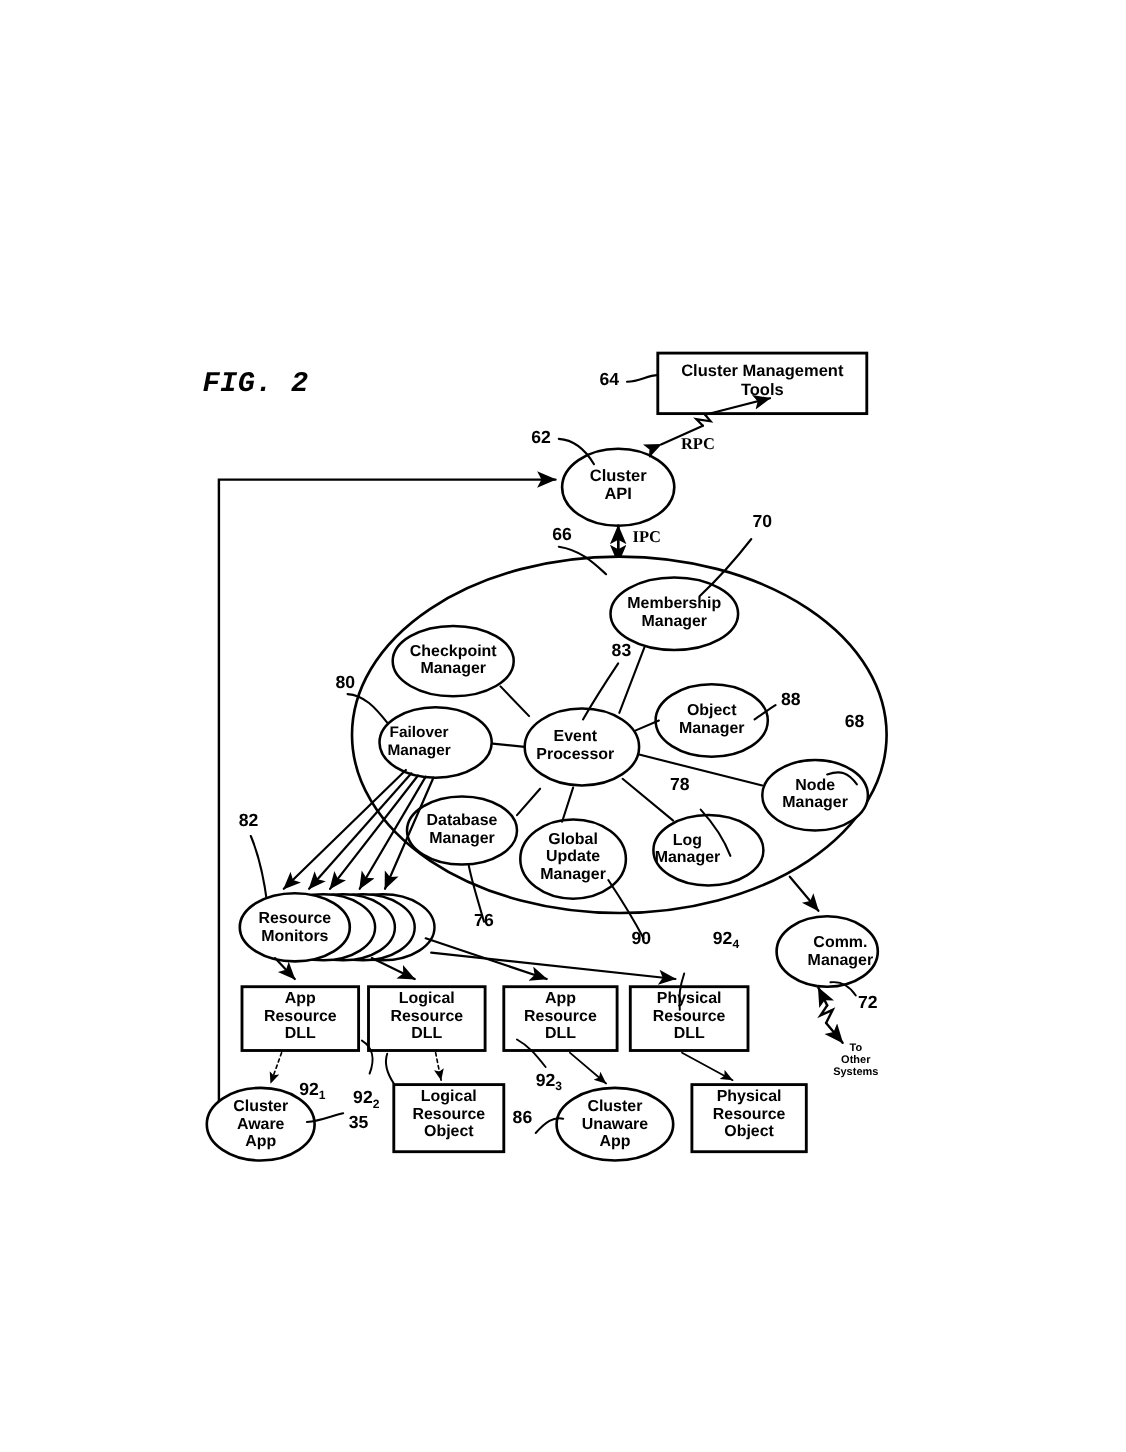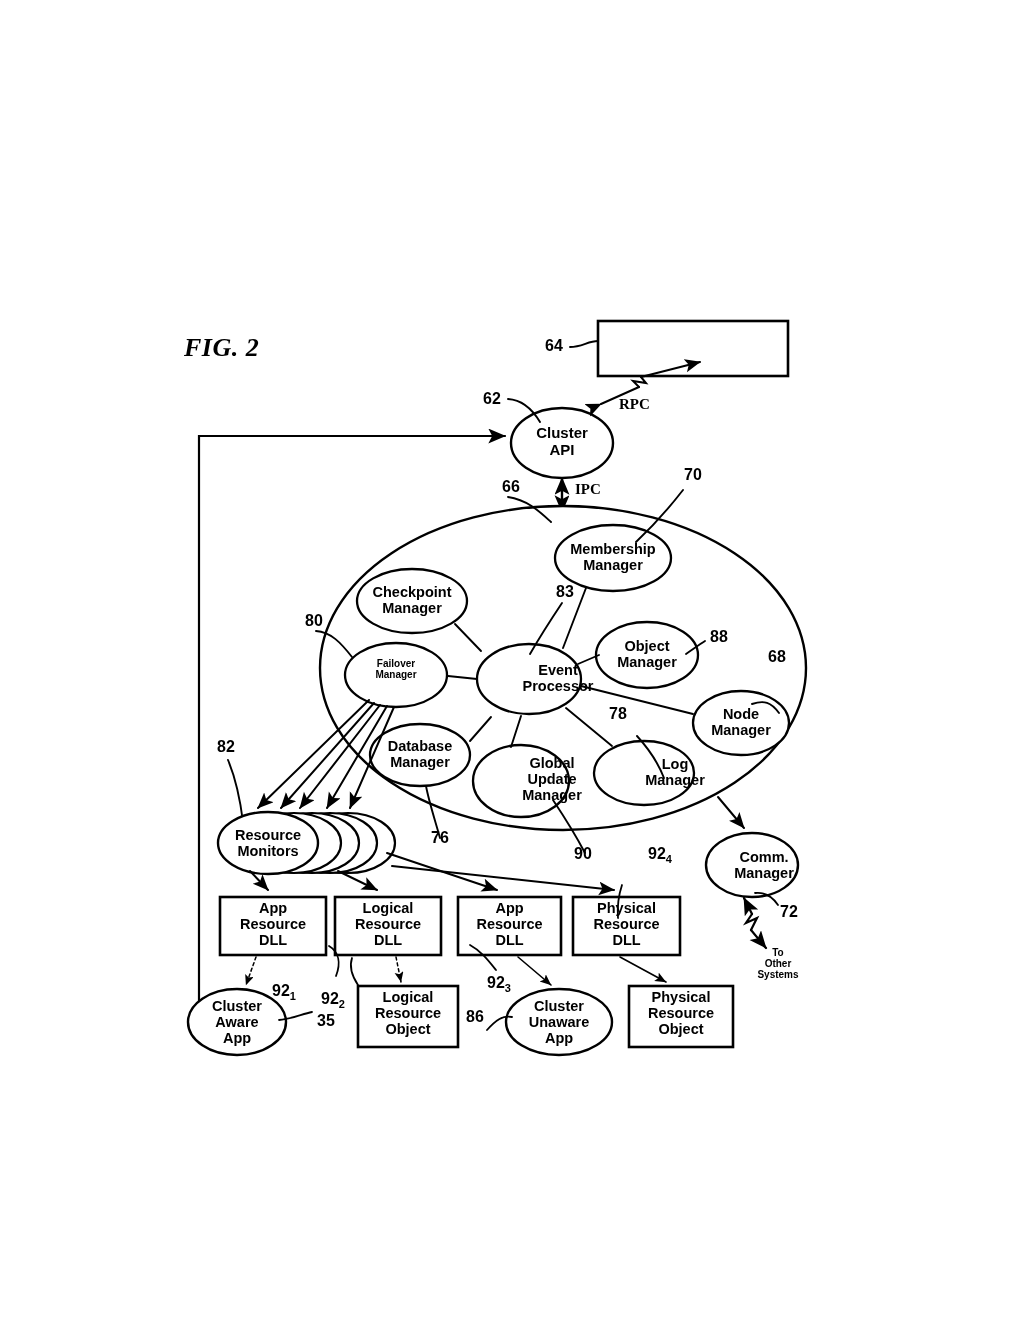--- a/index.html
+++ b/index.html
@@ -19,21 +19,21 @@
     white-space:nowrap;
   }
   .pub-header .seg{display:inline-block;}
   .pub-header .gapA{width:36px;display:inline-block;}
   .pub-header .gapB{width:14px;display:inline-block;}
   .pub-header .gapC{width:42px;display:inline-block;}
 
   
   .fig-label{
     position:absolute;left:184px;top:333px;
-    font-family:Liberation Serif, serif;
+    font-family:Liberation Mono, monospace;
     font-style:italic;font-weight:bold;font-size:26px;
     letter-spacing:.5px;
   }
 
   
   #diagram{position:absolute;left:0;top:0;width:1024px;height:1320px;}
 
   
   .nodetext{
     position:absolute;
@@ -182,50 +182,52 @@
 
       <path d="M778,905 C772,896 764,892 755,893" stroke-width="1.8"></path>
 
       <path d="M752,914 L744,898" stroke-width="2.2" marker-end="url(#arrow)"></path>
       <path d="M752,914 L746,923 L757,918 L751,930" stroke-width="2.2"></path>
       <path d="M751,930 L766,948" stroke-width="2.2" marker-end="url(#arrow)"></path>
 
     </g>
   </svg>
 
+  <div class="nodetext" style="left:598px;top:330px;width:190px;font-size:15px;">Cluster Management
+Tools</div>
 
   <div class="nodetext" style="left:512px;top:425px;width:100px;font-size:15px;">Cluster
 API</div>
 
   <div class="nodetext" style="left:553px;top:541px;width:120px;font-size:14.5px;">Membership
 Manager</div>
 
   <div class="nodetext" style="left:354px;top:584px;width:116px;font-size:14.5px;">Checkpoint
 Manager</div>
 
-  <div class="nodetext" style="left:343px;top:658px;width:106px;font-size:10px;">Failover
-Manager</div>
-
-  <div class="nodetext" style="left:477px;top:662px;width:92px;font-size:14.5px;margin-left:35px;">Event
+  <div class="nodetext" style="left:328px;top:658px;width:106px;font-size:14px;">Failover
+Manager</div>
+
+  <div class="nodetext" style="left:477px;top:662px;width:92px;font-size:14.5px;">Event
 Processor</div>
 
   <div class="nodetext" style="left:596px;top:638px;width:102px;font-size:14.5px;">Object
 Manager</div>
 
   <div class="nodetext" style="left:692px;top:706px;width:98px;font-size:14.5px;">Node
 Manager</div>
 
   <div class="nodetext" style="left:369px;top:738px;width:102px;font-size:14.5px;">Database
 Manager</div>
 
-  <div class="nodetext" style="left:474px;top:755px;width:94px;font-size:14.5px;padding-left:31px;">Global
+  <div class="nodetext" style="left:474px;top:755px;width:94px;font-size:14.5px;">Global
 Update
 Manager</div>
 
-  <div class="nodetext" style="left:628px;top:756px;width:94px;font-size:14.5px;">Log
+  <div class="nodetext" style="left:578px;top:756px;width:94px;font-size:14.5px;">Log
 Manager</div>
 
   <div class="nodetext" style="left:218px;top:827px;width:100px;font-size:14.5px;">Resource
 Monitors</div>
 
   <div class="nodetext" style="left:705px;top:849px;width:118px;font-size:14.5px;">Comm.
 Manager</div>
 
   <div class="nodetext" style="left:220px;top:900px;width:106px;font-size:14.5px;">App
 Resource

